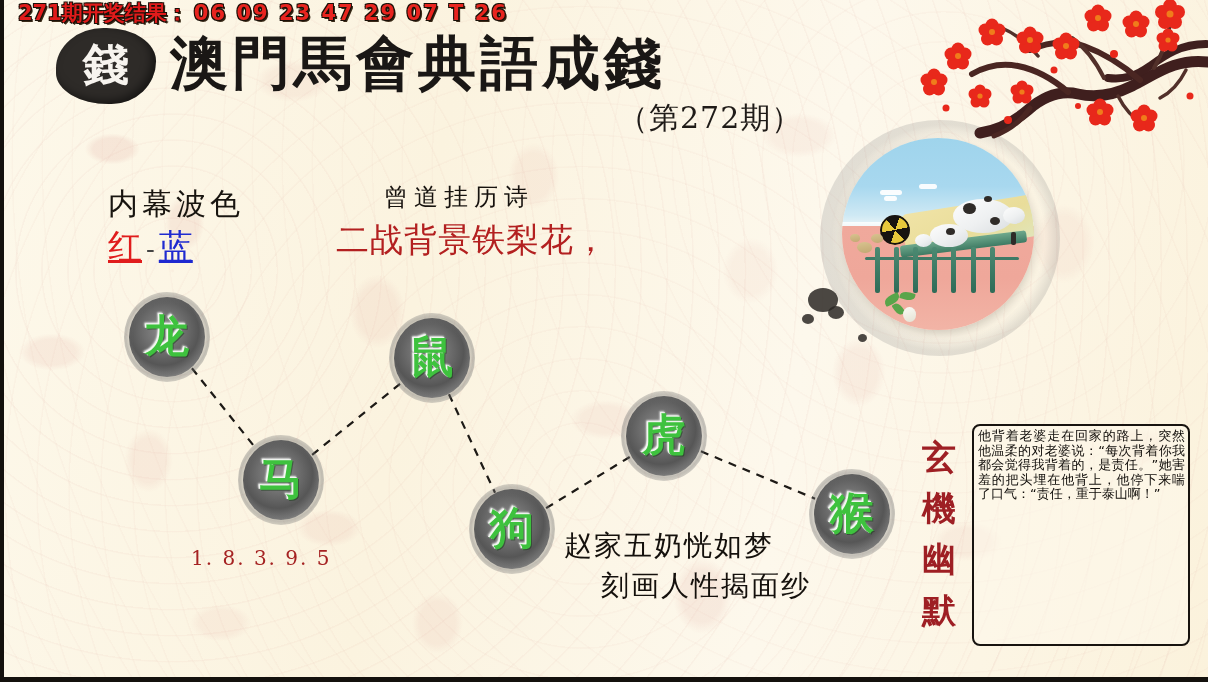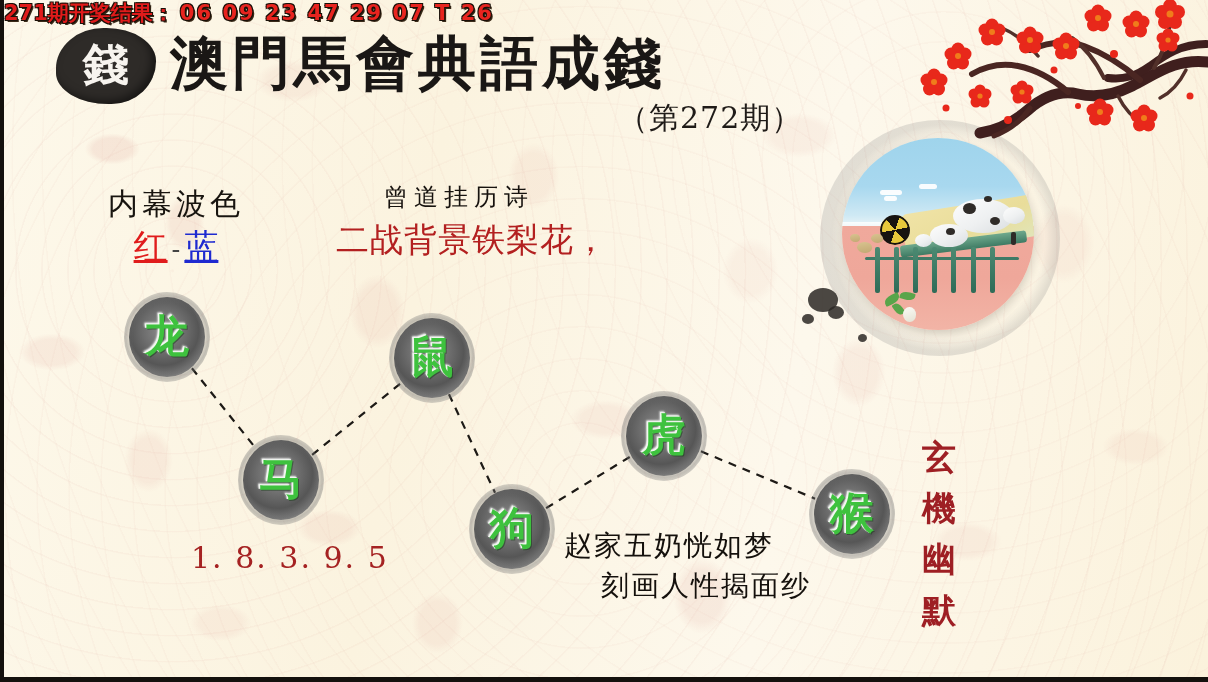--- a/index.html
+++ b/index.html
@@ -64,20 +64,21 @@
   }
 
   
   #result-banner {
     position: absolute;
     left: 0; top: 0;
     width: 100%;
     height: 26px;
     display: flex;
     align-items: center;
+    padding-left: 14px;
     box-sizing: border-box;
     z-index: 40;
   }
   .result-text {
     font-family: "DejaVu Sans", sans-serif;
     font-weight: bold;
     font-size: 21px;
     line-height: 24px;
     color: #e01b1b;
     letter-spacing: 0px;
@@ -168,21 +169,20 @@
     color: #18140f;
     white-space: nowrap;
     text-align: right;
   }
   #bose-colors {
     margin-top: 4px;
     font-family: "DejaVu Serif", serif;
     font-size: 34px;
     line-height: 40px;
     white-space: nowrap;
-    text-align: center;
   }
   #bose-colors .c-red {
     color: #e01c1c;
     text-decoration: underline;
     text-underline-offset: 2px;
   }
   #bose-colors .c-sep {
     color: #444;
     margin: 0 4px;
     font-size: 26px;
@@ -267,21 +267,21 @@
       1px 1px 0 rgba(20,60,20,0.5);
     padding-bottom: 2px;
     box-sizing: border-box;
   }
 
   
   #tail-nums {
     position: absolute;
     left: 187px; top: 540px;
     font-family: "DejaVu Serif", serif;
-    font-size: 30px;
+    font-size: 20px;
     line-height: 36px;
     letter-spacing: 2px;
     color: #a52222;
     white-space: nowrap;
     z-index: 25;
   }
   #tail-label {
     position: absolute;
     left: 210px; top: 582px;
     font-family: "DejaVu Serif", serif;
@@ -496,20 +496,23 @@
   <div id="couplet-1">赵家五奶恍如梦</div>
   <div id="couplet-2">刻画人性揭面纱</div>
 
   <div id="vertical-title" style="color: rgb(158, 31, 36);">
       <span>玄</span>
       <span>機</span>
       <span>幽</span>
       <span>默</span>
     </div>
 
+  <div id="joke-box">
+    <div id="joke-text">他背着老婆走在回家的路上，突然他温柔的对老婆说：“每次背着你我都会觉得我背着的，是责任。”她害羞的把头埋在他背上，他停下来喘了口气：“责任，重于泰山啊！”</div>
+  </div>
 
   <div id="round-illus">
     <div class="ink-halo"></div>
     <div class="disc">
       <div class="sky"></div>
       <div class="horizon"></div>
       <div class="ground"></div>
 
       <div class="cloud" style="left:20%; top:27%; width:22px;"></div>
       <div class="cloud" style="left:22%; top:30%; width:13px;"></div>

